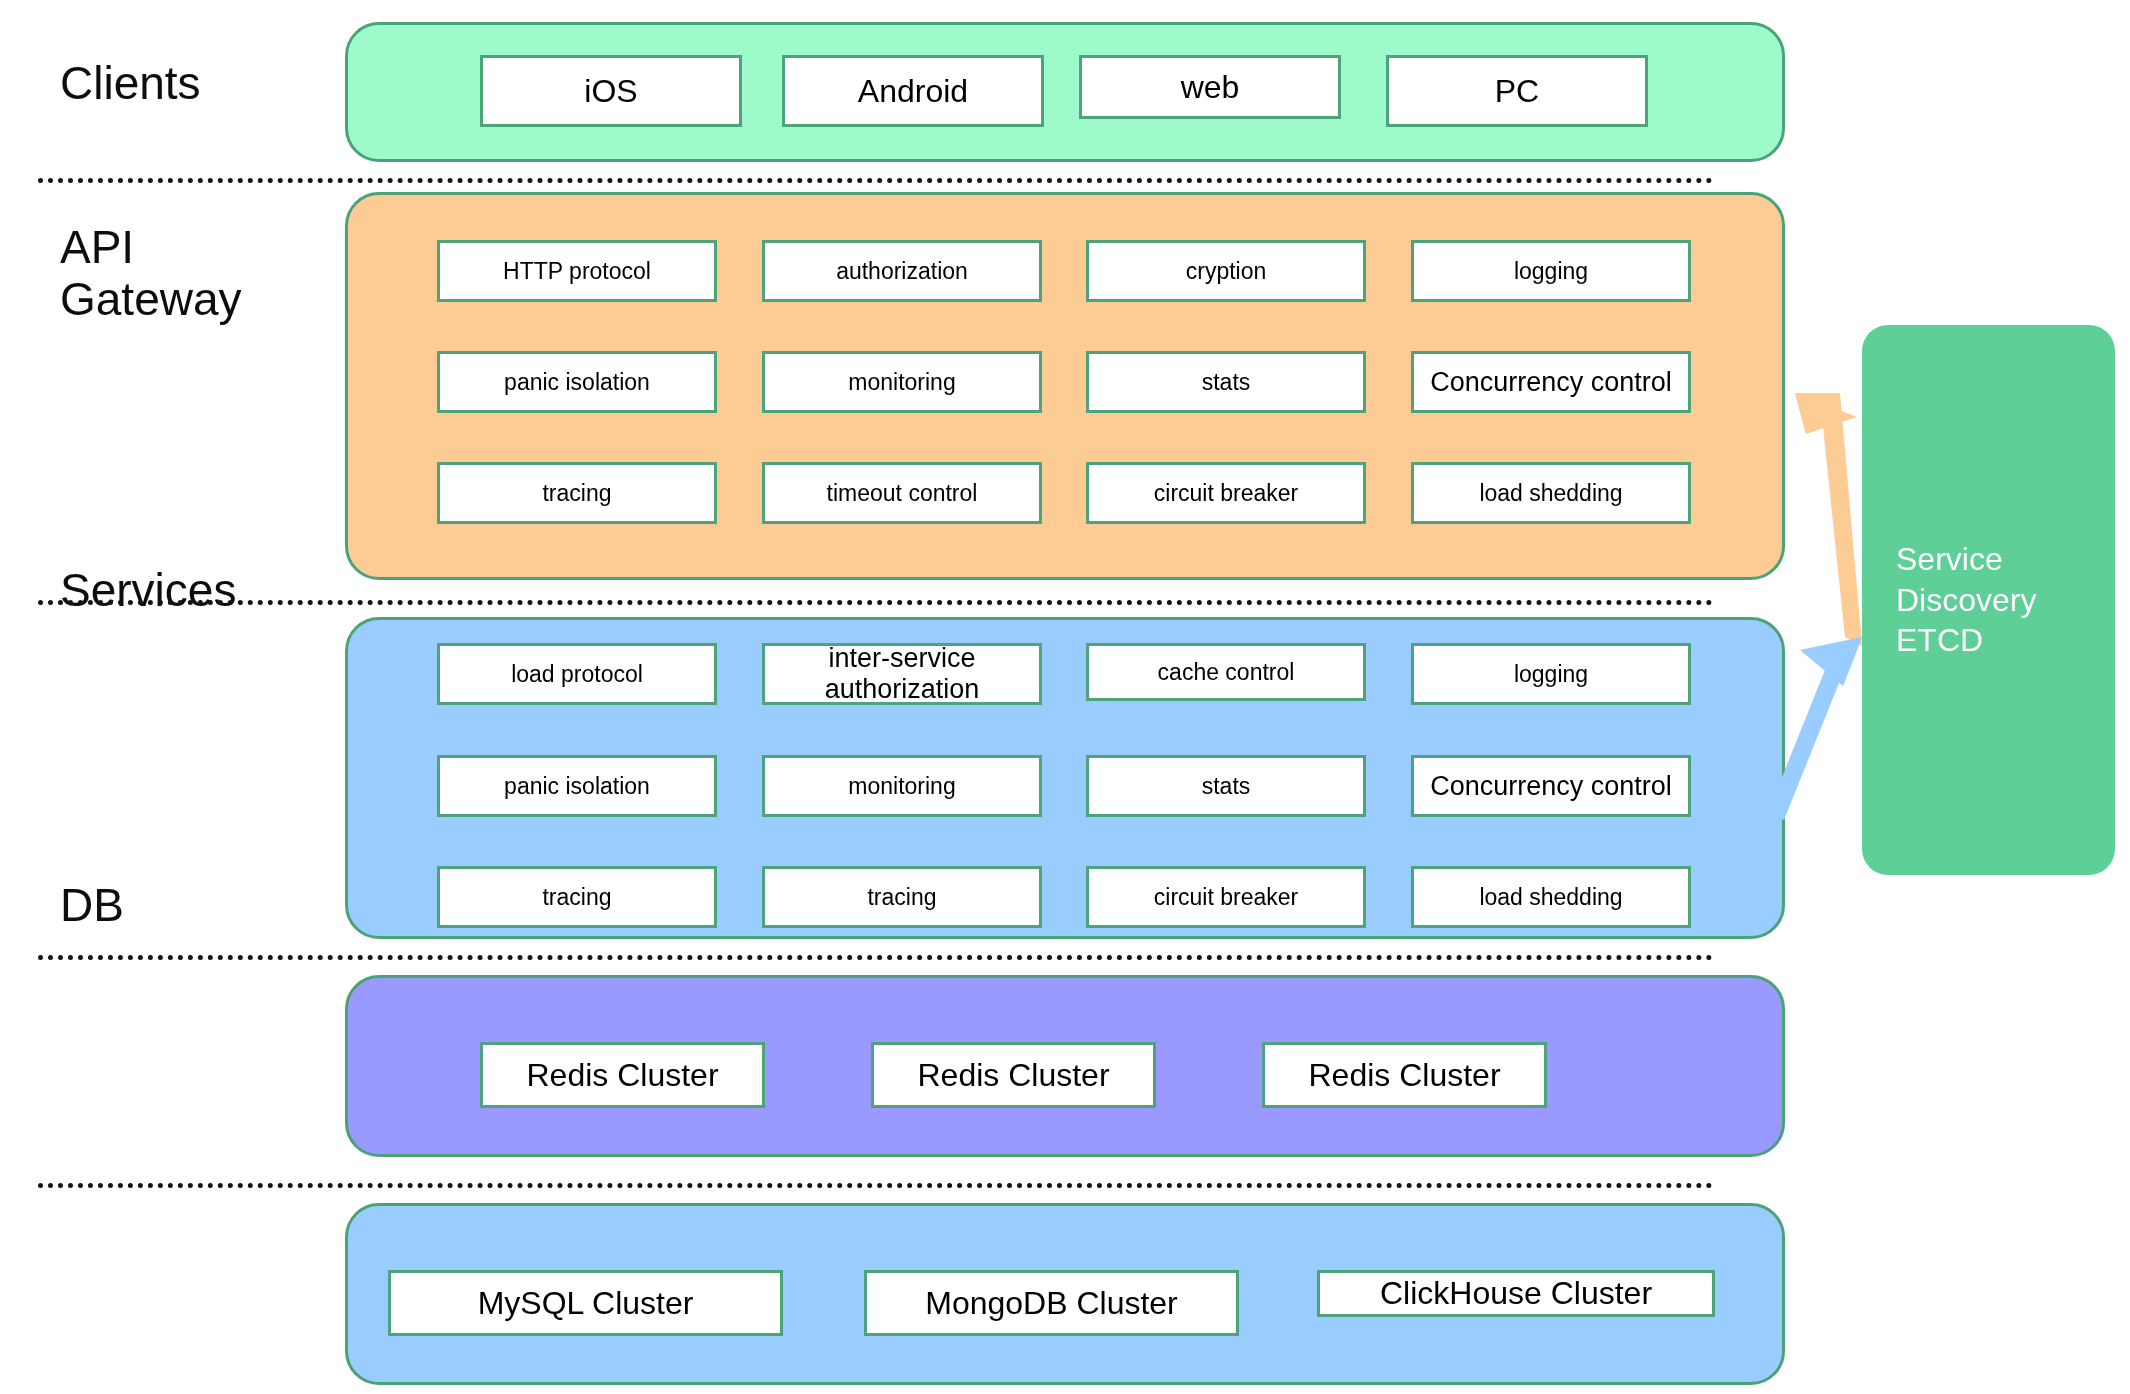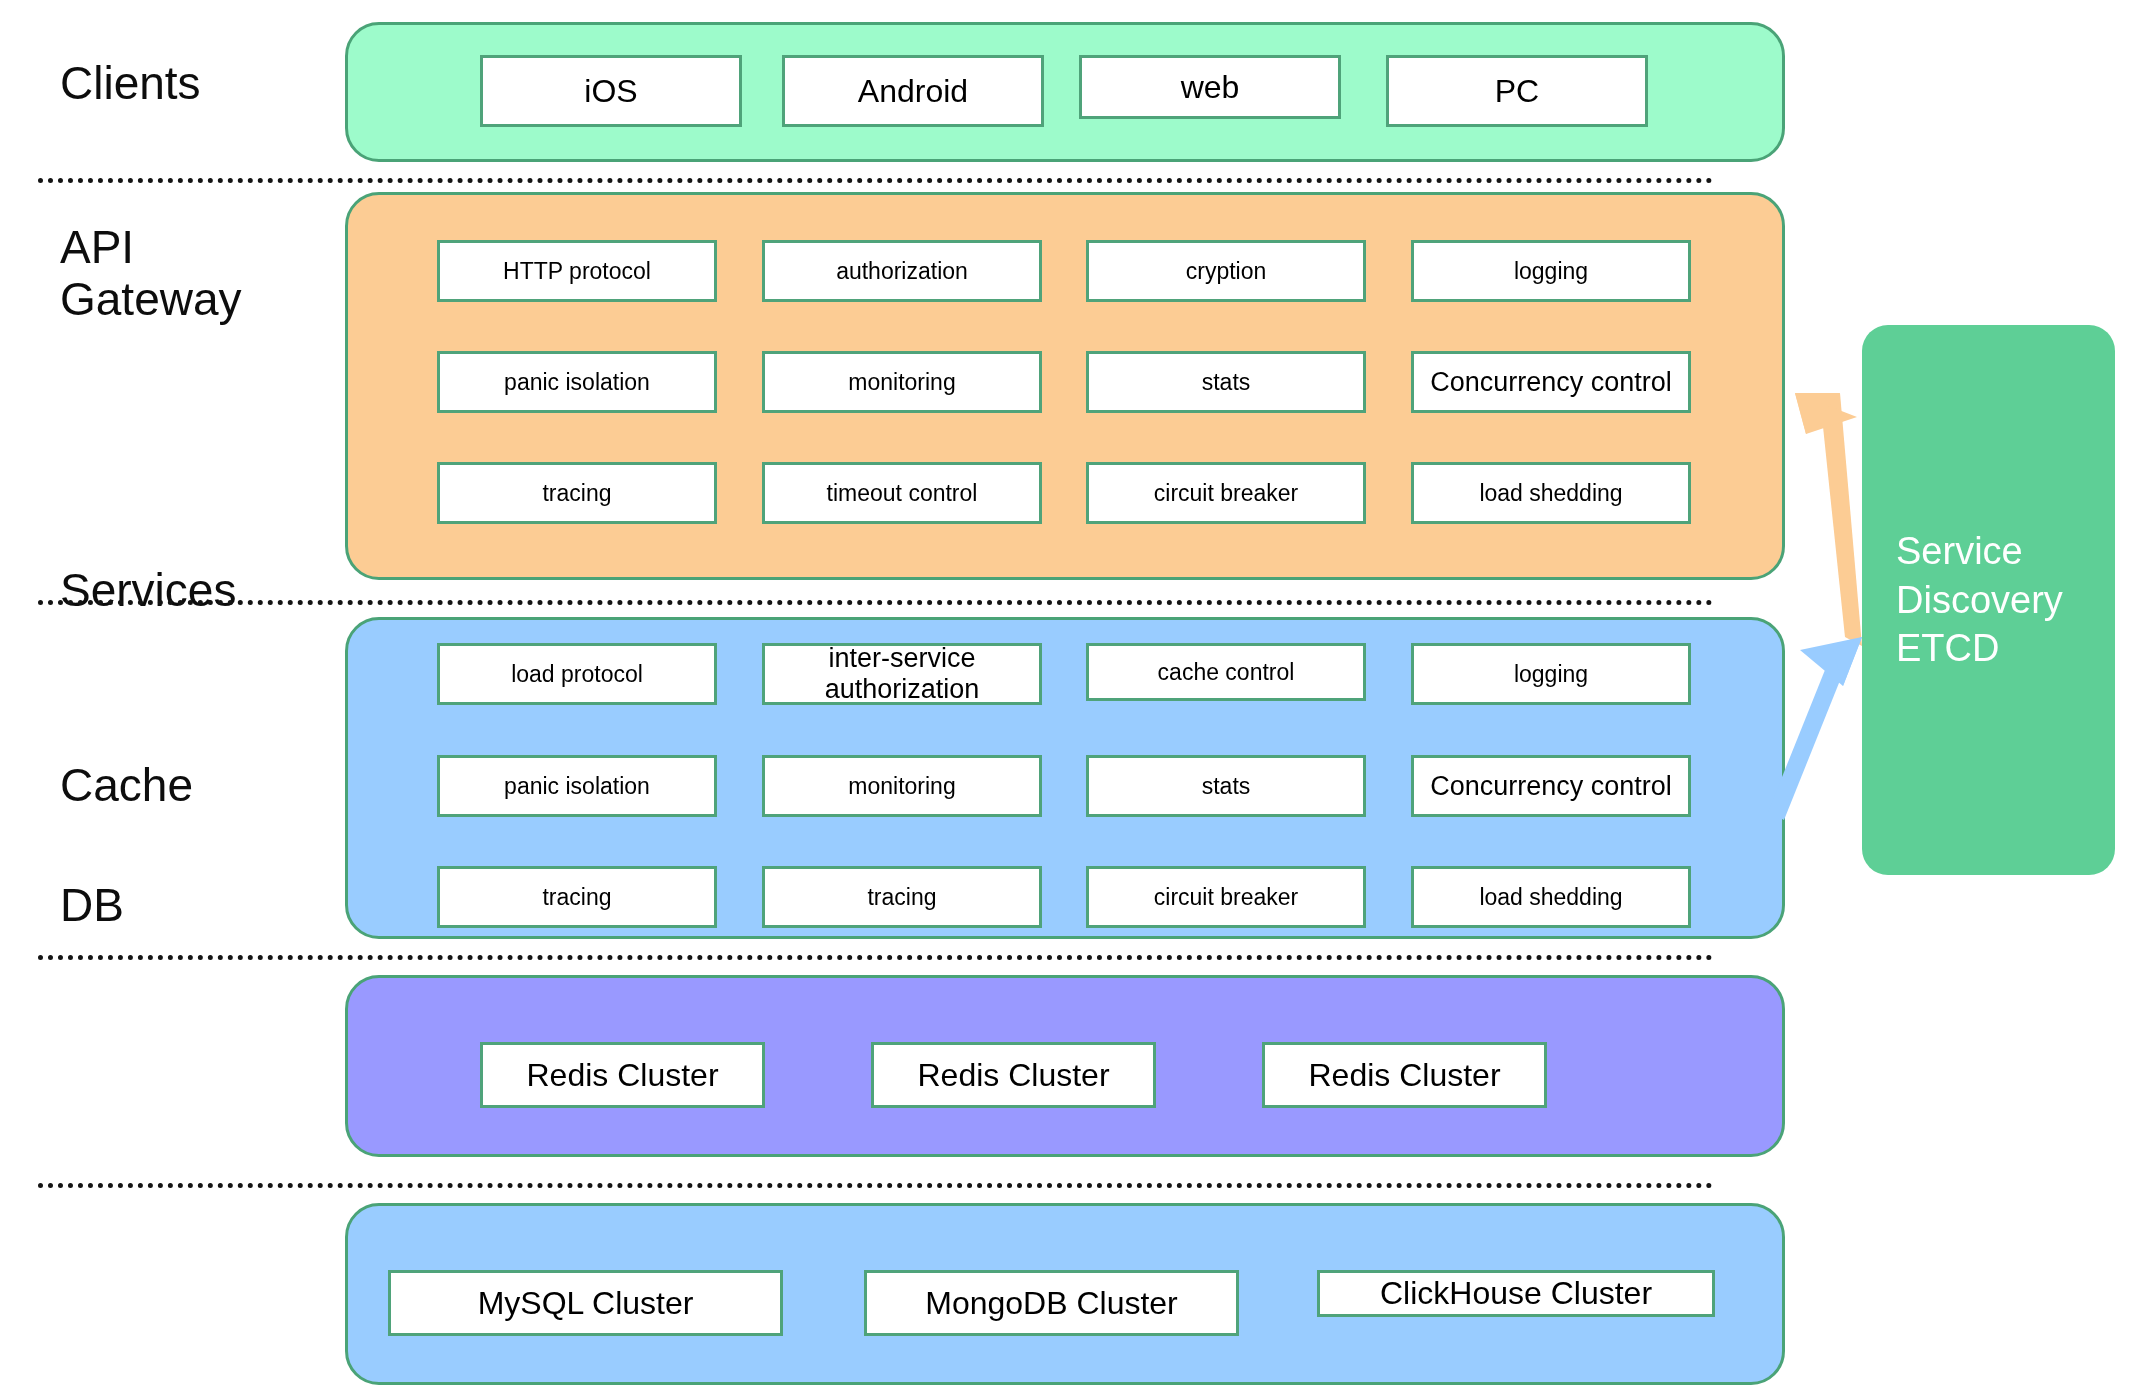--- a/index.html
+++ b/index.html
@@ -31,38 +31,37 @@
         border:3px solid #4fa37a;
         display:flex;align-items:center;justify-content:center;
         text-align:center;color:#000;line-height:1.14;}
   .chip.lg{font-size:32px;}
   .chip.md{font-size:23px;}
   .chip.sm{font-size:27px;}
 
   
   .etcd{position:absolute;box-sizing:border-box;
         background:#5ecf96;border-radius:26px;
-        color:#ffffff;font-size:38px;line-height:1.28;
+        color:#ffffff;font-size:32px;line-height:1.28;
         display:flex;align-items:center;
         padding-left:34px;white-space:pre-line;}
 
   
   .arrows{position:absolute;left:0;top:0;width:2130px;height:1394px;
           pointer-events:none;}
 </style>
 </head>
 <body>
 
 <div class="stage">
 
   <div class="row-label" style="top:222px;">API
 Gateway</div>
   <div class="row-label" style="top:58px;">Clients</div>
   <div class="row-label" style="top:565px;">Services</div>
-  <div class="row-label" style="top:760px;">Cache</div>
   <div class="row-label" style="top:880px;">DB</div>
 
   <div class="divider" style="top:178px;"></div>
   <div class="divider" style="top:600px;"></div>
   <div class="divider" style="top:955px;"></div>
   <div class="divider" style="top:1183px;"></div>
 
   <div class="band clients" style="left:345px;top:22px;width:1440px;height:140px;"></div>
   <div class="chip lg" style="left:480px;top:55px;width:262px;height:72px;">iOS</div>
   <div class="chip lg" style="left:782px;top:55px;width:262px;height:72px;">Android</div>

